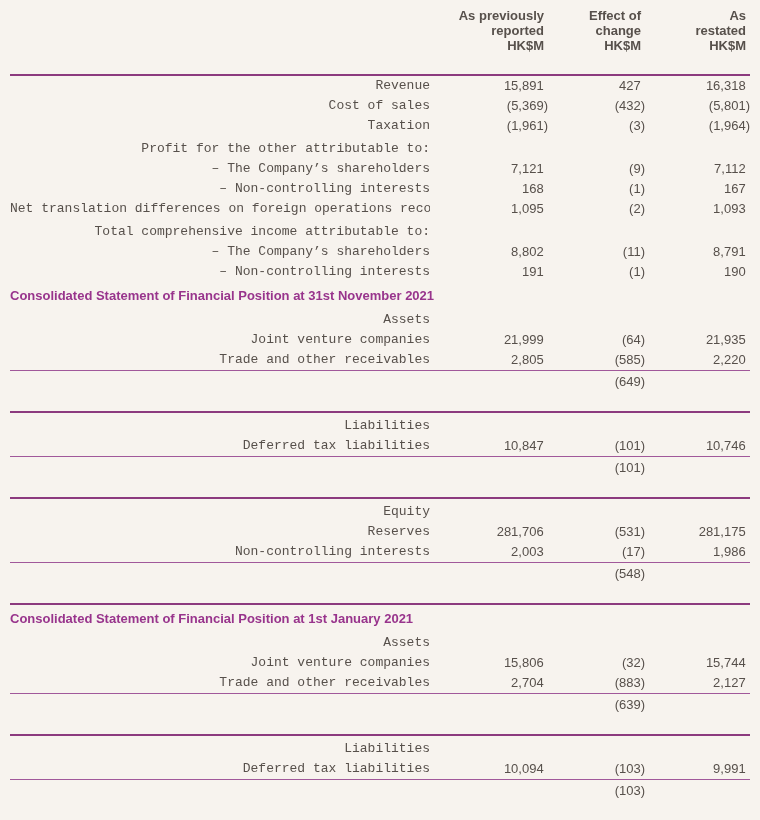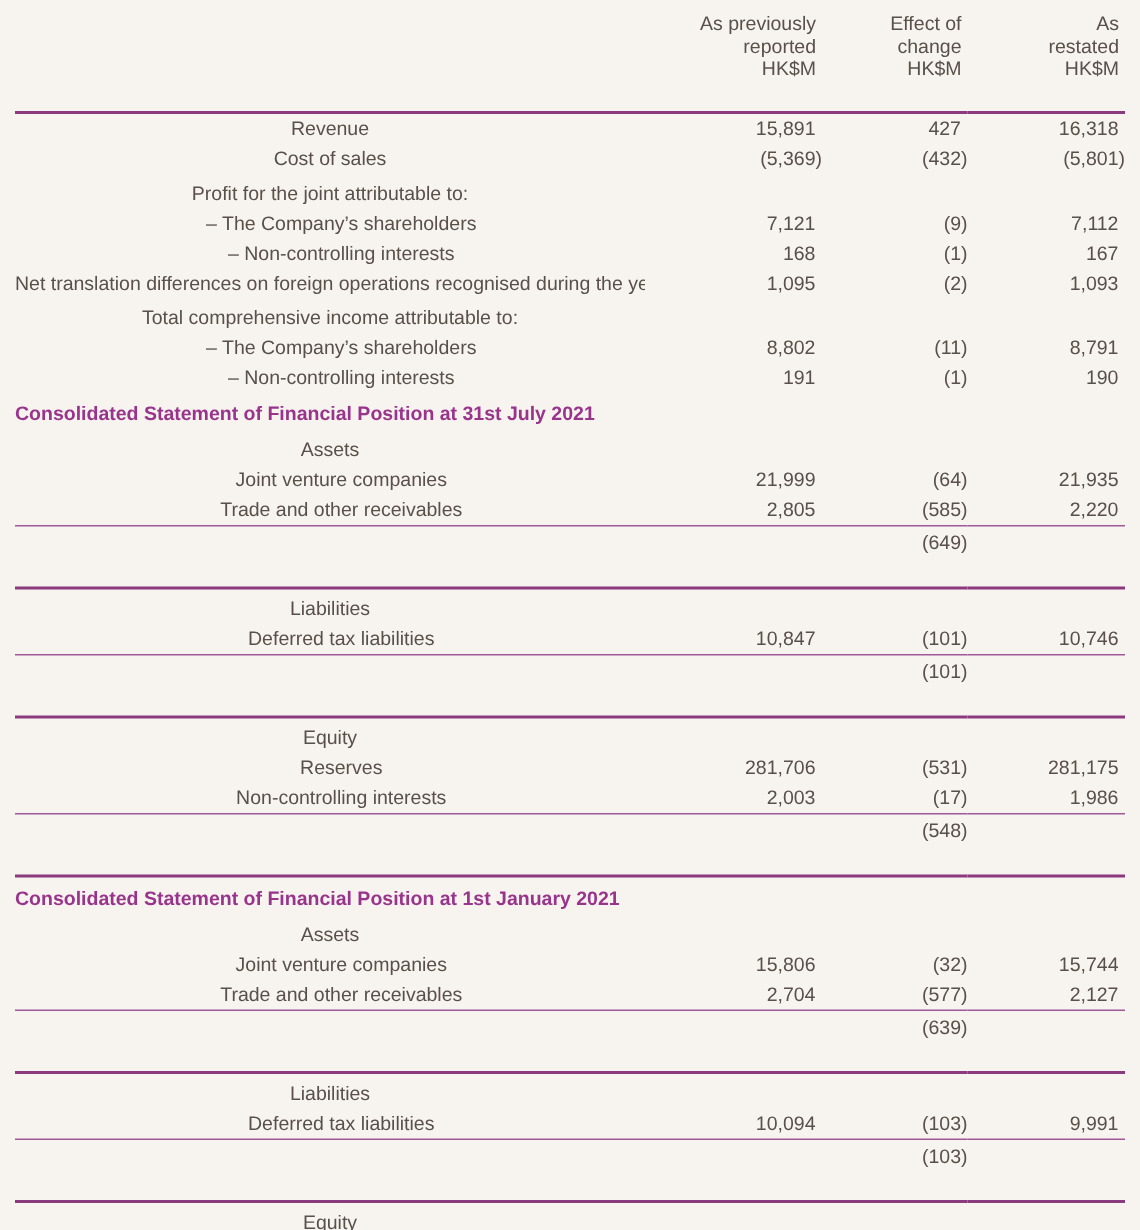--- a/index.html
+++ b/index.html
@@ -19,34 +19,34 @@
     table-layout: fixed;
     font-size: 13px;
     color: var(--text, #57504b);
   }
   col.c-label { width: 420px; }
   col.c-v1 { width: 118px; }
   col.c-v2 { width: 97px; }
   col.c-v3 { width: 105px; }
 
   thead th {
-    font-weight: normal;
+    font-weight: bold;
     vertical-align: bottom;
     border-bottom: 2px solid var(--rule_thick, #8c3a7e);
     padding: 0 0 21px 0;
   }
   thead th.num {
     text-align: right;
     white-space: pre-line;
     line-height: 15px;
     padding-right: 4px;
   }
 
   td { padding: 0; vertical-align: bottom; line-height: 20px; }
-  td.label { text-align: center; white-space: nowrap; overflow: hidden; }
+  td.label { text-align: right; white-space: nowrap; overflow: hidden; font-family: Liberation Mono, monospace; }
   td.label.ind1 { padding-left: 15px; }
   td.num { text-align: right; white-space: nowrap; }
   .ghost { visibility: hidden; }
 
   tr.row-heading td {
     color: var(--heading, #98348c);
     font-weight: bold;
     white-space: pre-line;
     line-height: 19px;
     padding: 4px 0 2px 23px;
@@ -92,22 +92,28 @@
           <td class="num">15,891<span class="ghost">)</span></td>
           <td class="num">427<span class="ghost">)</span></td>
           <td class="num">16,318<span class="ghost">)</span></td>
         </tr>
         <tr class="row-item">
           <td class="label">Cost of sales</td>
           <td class="num">(5,369)</td>
           <td class="num">(432)</td>
           <td class="num">(5,801)</td>
         </tr>
-        <tr class="row-group">
-          <td class="label">Profit for the joint attributable to:</td>
+        <tr class="row-item">
+          <td class="label">Taxation</td>
+          <td class="num">(1,961)</td>
+          <td class="num">(3)</td>
+          <td class="num">(1,964)</td>
+        </tr>
+        <tr class="row-group">
+          <td class="label">Profit for the other attributable to:</td>
           <td class="num"></td>
           <td class="num"></td>
           <td class="num"></td>
         </tr>
         <tr class="row-item">
           <td class="label ind1">– The Company’s shareholders</td>
           <td class="num">7,121<span class="ghost">)</span></td>
           <td class="num">(9)</td>
           <td class="num">7,112<span class="ghost">)</span></td>
         </tr>
@@ -135,21 +141,21 @@
           <td class="num">(11)</td>
           <td class="num">8,791<span class="ghost">)</span></td>
         </tr>
         <tr class="row-item">
           <td class="label ind1">– Non-controlling interests</td>
           <td class="num">191<span class="ghost">)</span></td>
           <td class="num">(1)</td>
           <td class="num">190<span class="ghost">)</span></td>
         </tr>
         <tr class="row-heading">
-          <td colspan="4">Consolidated Statement of Financial Position at 31st July 2021</td>
+          <td colspan="4">Consolidated Statement of Financial Position at 31st November 2021</td>
         </tr>
         <tr class="row-group">
           <td class="label">Assets</td>
           <td class="num"></td>
           <td class="num"></td>
           <td class="num"></td>
         </tr>
         <tr class="row-item">
           <td class="label ind1">Joint venture companies</td>
           <td class="num">21,999<span class="ghost">)</span></td>
@@ -221,21 +227,21 @@
         </tr>
         <tr class="row-item">
           <td class="label ind1">Joint venture companies</td>
           <td class="num">15,806<span class="ghost">)</span></td>
           <td class="num">(32)</td>
           <td class="num">15,744<span class="ghost">)</span></td>
         </tr>
         <tr class="row-item">
           <td class="label ind1">Trade and other receivables</td>
           <td class="num">2,704<span class="ghost">)</span></td>
-          <td class="num">(577)</td>
+          <td class="num">(883)</td>
           <td class="num">2,127<span class="ghost">)</span></td>
         </tr>
         <tr class="row-subtotal">
           <td class="label"></td>
           <td class="num"></td>
           <td class="num">(639)</td>
           <td class="num"></td>
         </tr>
         <tr class="row-group">
           <td class="label">Liabilities</td>

